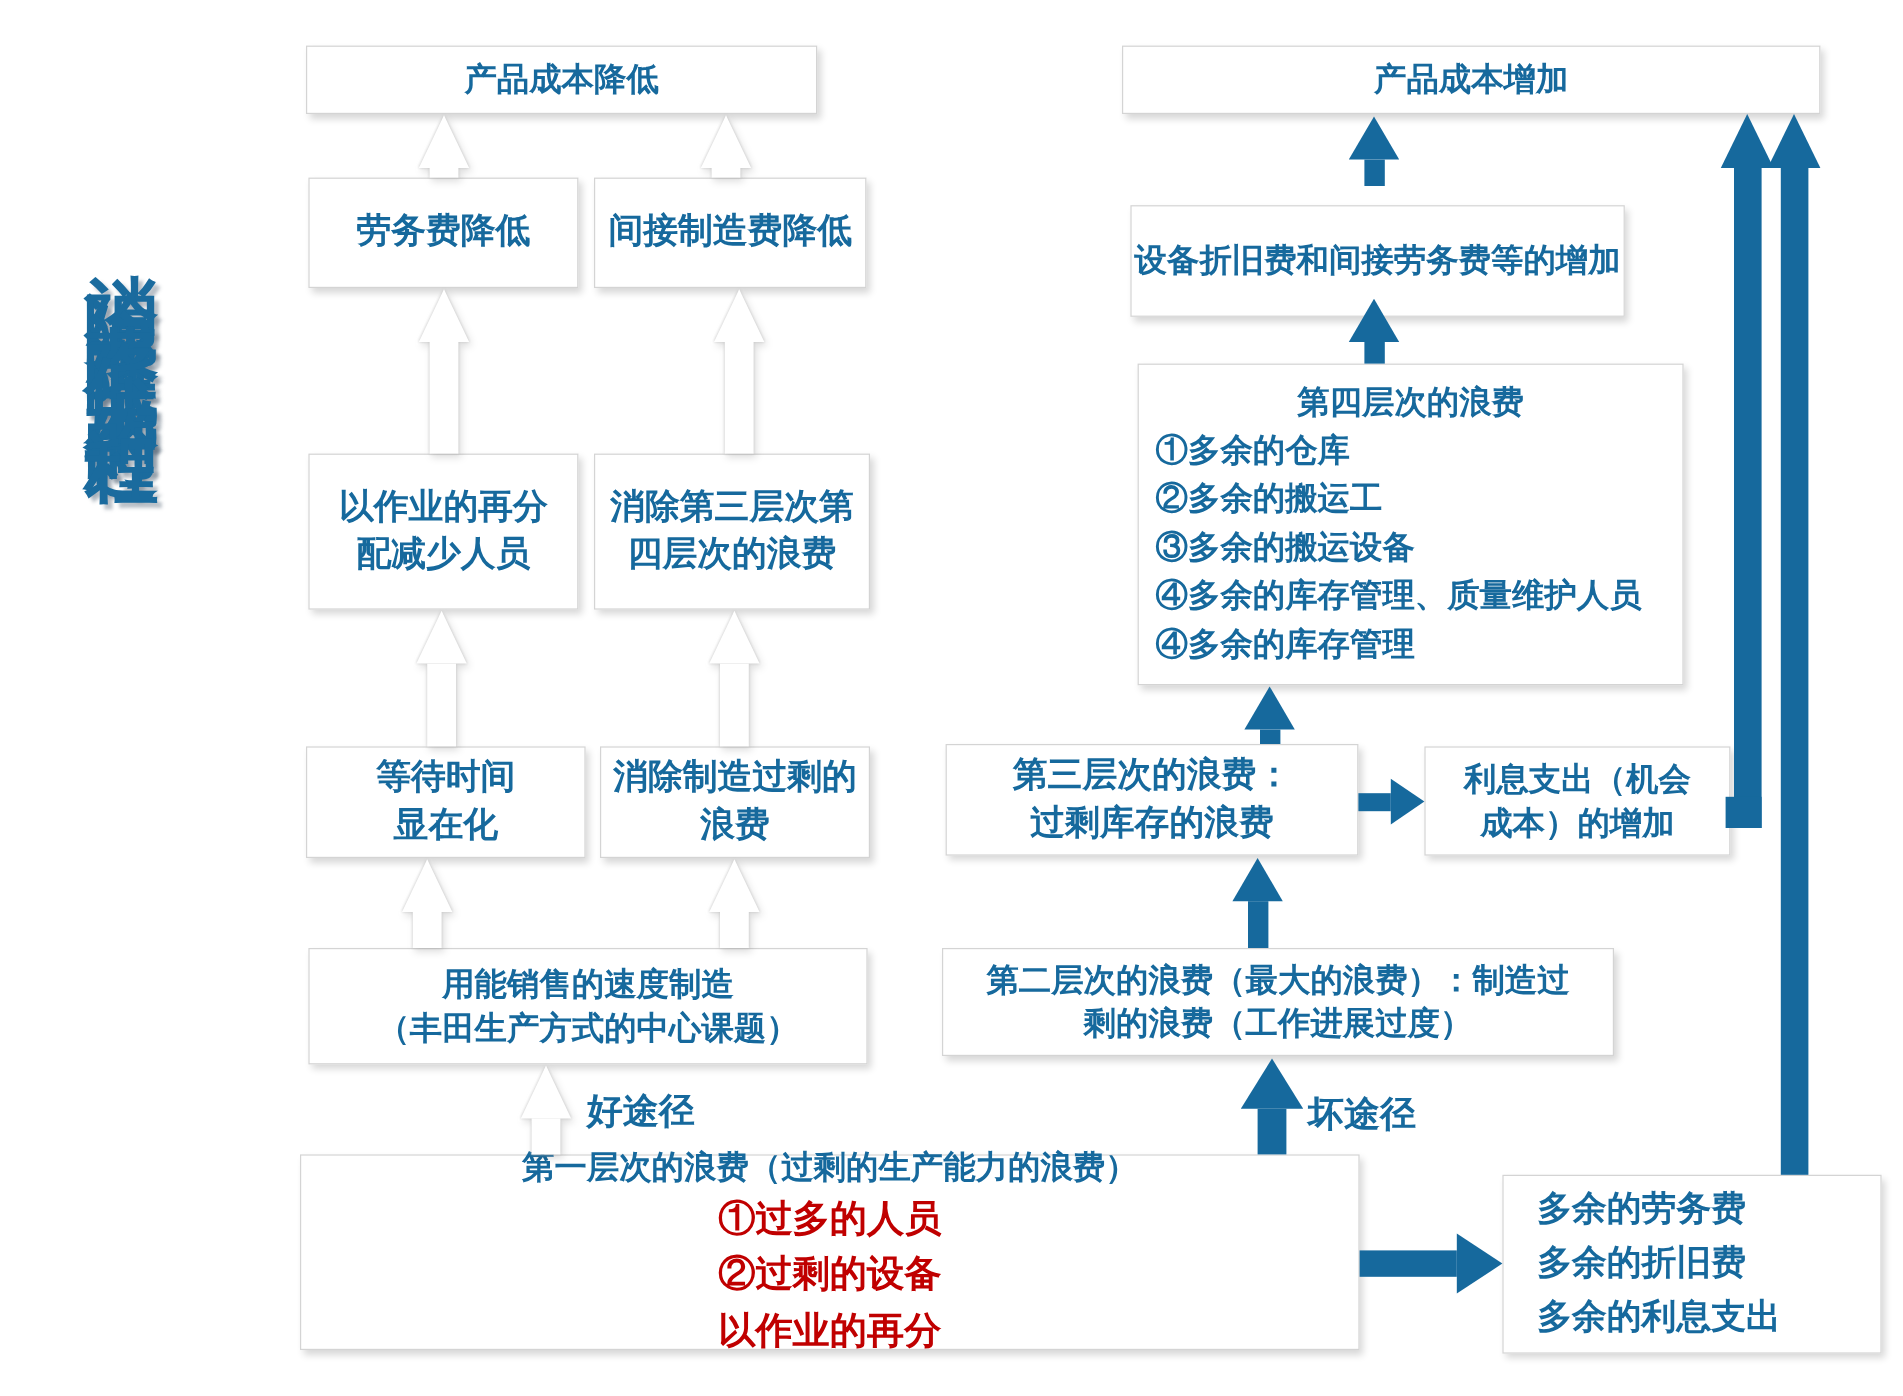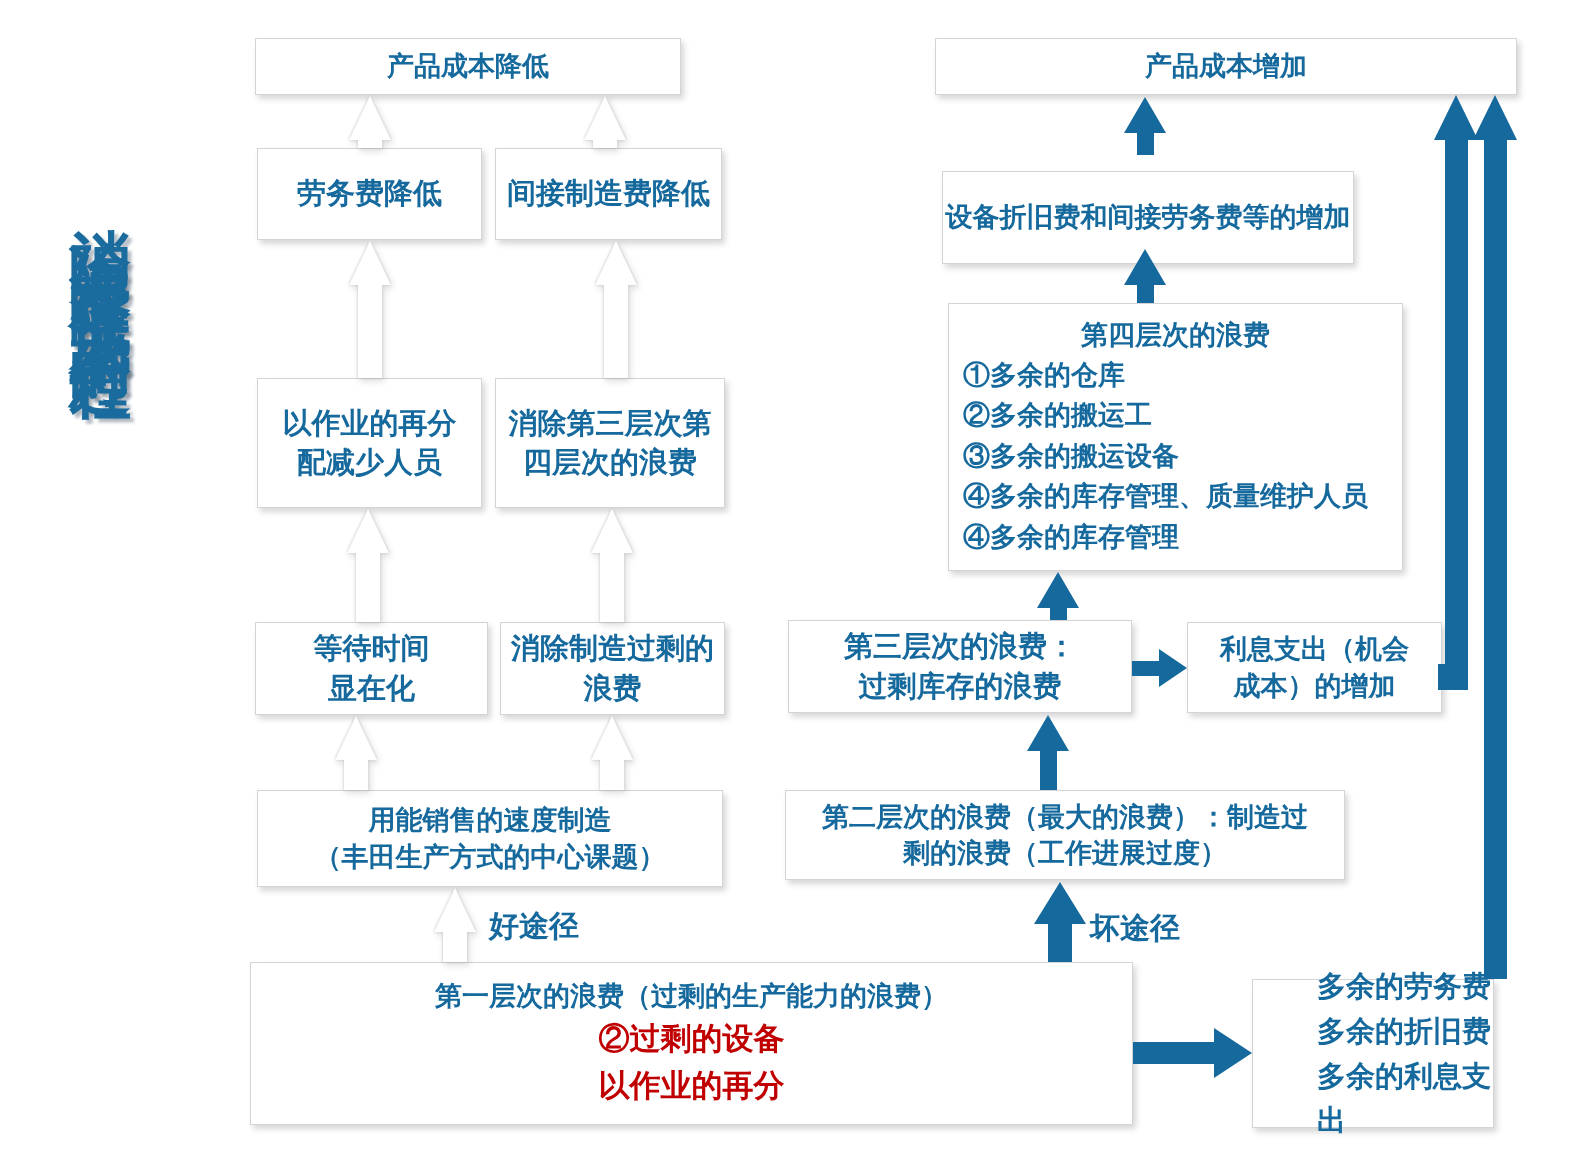--- a/index.html
+++ b/index.html
@@ -104,20 +104,21 @@
 浪费</span>
   </div>
 
   <div class="box" style="left:257px;top:790px;width:466px;height:97px;font-size:27px;">
     <span class="txt">用能销售的速度制造
 （丰田生产方式的中心课题）</span>
   </div>
 
   <div class="box listbox" style="left:250px;top:962px;width:883px;height:163px;font-size:27px;padding:8px 0;">
     <div class="list-title">第一层次的浪费（过剩的生产能力的浪费）</div>
+    <div class="red-item">①过多的人员</div>
     <div class="red-item">②过剩的设备</div>
     <div class="red-item">以作业的再分</div>
   </div>
 
   <div class="box" style="left:935px;top:38px;width:582px;height:57px;font-size:27px;">
     <span class="txt">产品成本增加</span>
   </div>
 
   <div class="box" style="left:942px;top:155px;width:412px;height:93px;font-size:27px;margin-top:16px;">
     <span class="txt">设备折旧费和间接劳务费等的增加</span>
@@ -140,21 +141,21 @@
   <div class="box" style="left:1187px;top:622px;width:255px;height:91px;font-size:27px;">
     <span class="txt">利息支出（机会
 成本）的增加</span>
   </div>
 
   <div class="box" style="left:785px;top:790px;width:560px;height:90px;font-size:27px;">
     <span class="txt">第二层次的浪费（最大的浪费）：制造过
 剩的浪费（工作进展过度）</span>
   </div>
 
-  <div class="box" style="left:1252px;top:979px;width:242px;height:149px;font-size:29px;justify-content:flex-start;padding-left:64px;text-align:left;">
+  <div class="box" style="left:1252px;top:979px;width:316px;height:149px;font-size:29px;justify-content:flex-start;padding-left:28px;text-align:left;">
     <span class="txt" style="line-height:1.55;">多余的劳务费
 多余的折旧费
 多余的利息支出</span>
   </div>
 
   <div class="uparrow white" style="left:349px;top:96px;width:42px;height:52px;">
       <div class="head"></div>
       <div class="stem"></div>
     </div>
   <div class="uparrow white" style="left:584px;top:96px;width:42px;height:52px;">

